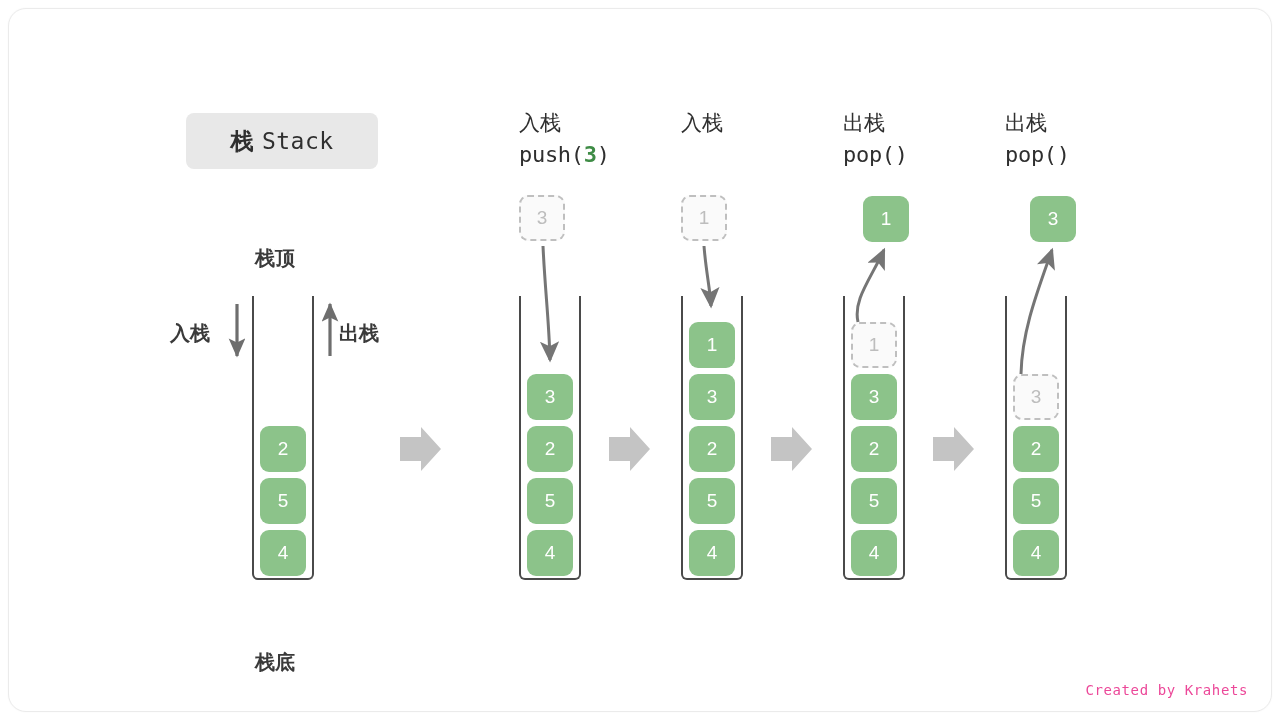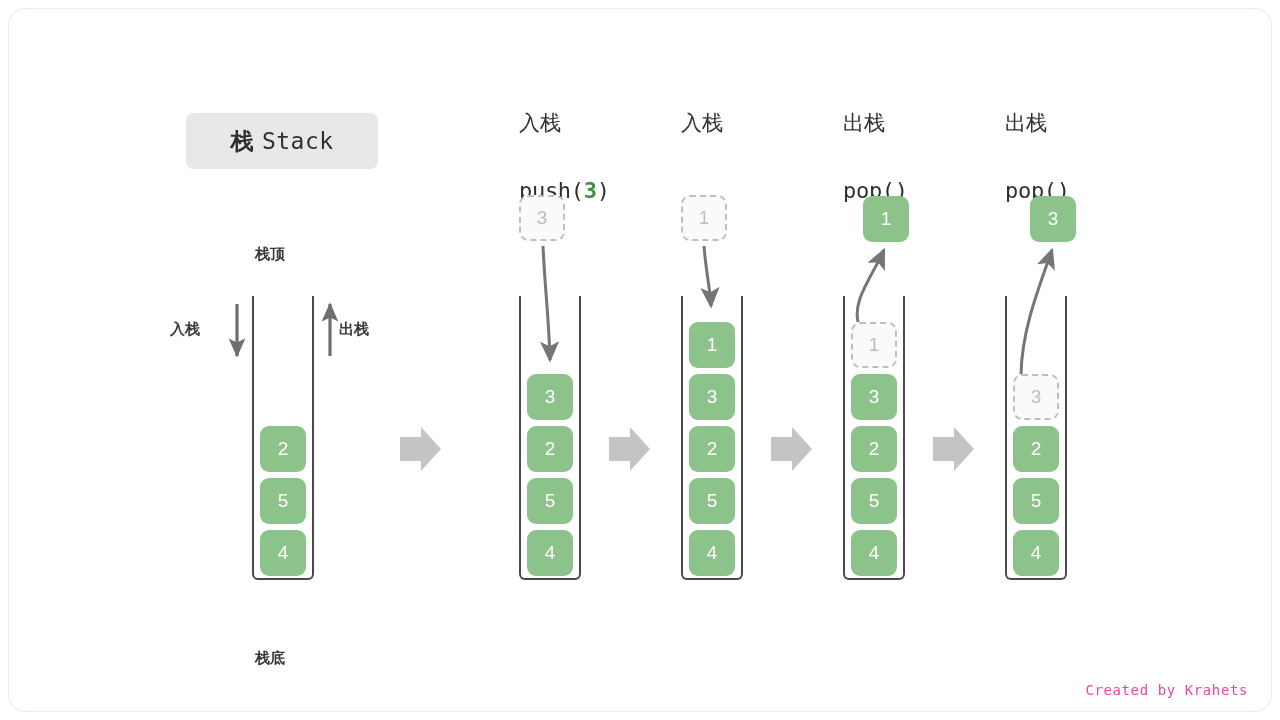--- a/index.html
+++ b/index.html
@@ -56,21 +56,21 @@
     font-weight: normal;
     margin-left: 8px;
     font-size: 23px;
   }
 
   
   .lbl {
     position: absolute;
     color: #3a3a3a;
     font-weight: bold;
-    font-size: 15px;
+    font-size: 20px;
     white-space: nowrap;
   }
   #label-top   { left: 255px; top: 245px; }
   #label-bottom{ left: 255px; top: 649px; }
   #label-push  { left: 170px; top: 320px; }
   #label-pop   { left: 339px; top: 320px; }
 
   
   .step-head {
     position: absolute;
@@ -85,21 +85,20 @@
     line-height: 30px;
     display: block;
     font-family: "Liberation Sans", "DejaVu Sans", sans-serif;
   }
   .step-head .code {
     font-size: 22px;
     line-height: 34px;
     display: block;
     font-family: "DejaVu Sans Mono", "Liberation Mono", monospace;
     letter-spacing: -0.3px;
-    margin-top: 36px;
   }
   .step-head .arg { color: #3f8c46; font-weight: bold; }
 
   
   .column {
     position: absolute;
     width: 62px;
     height: 284px;
     box-sizing: border-box;
     border-left: 2px solid #4a4a4a;

